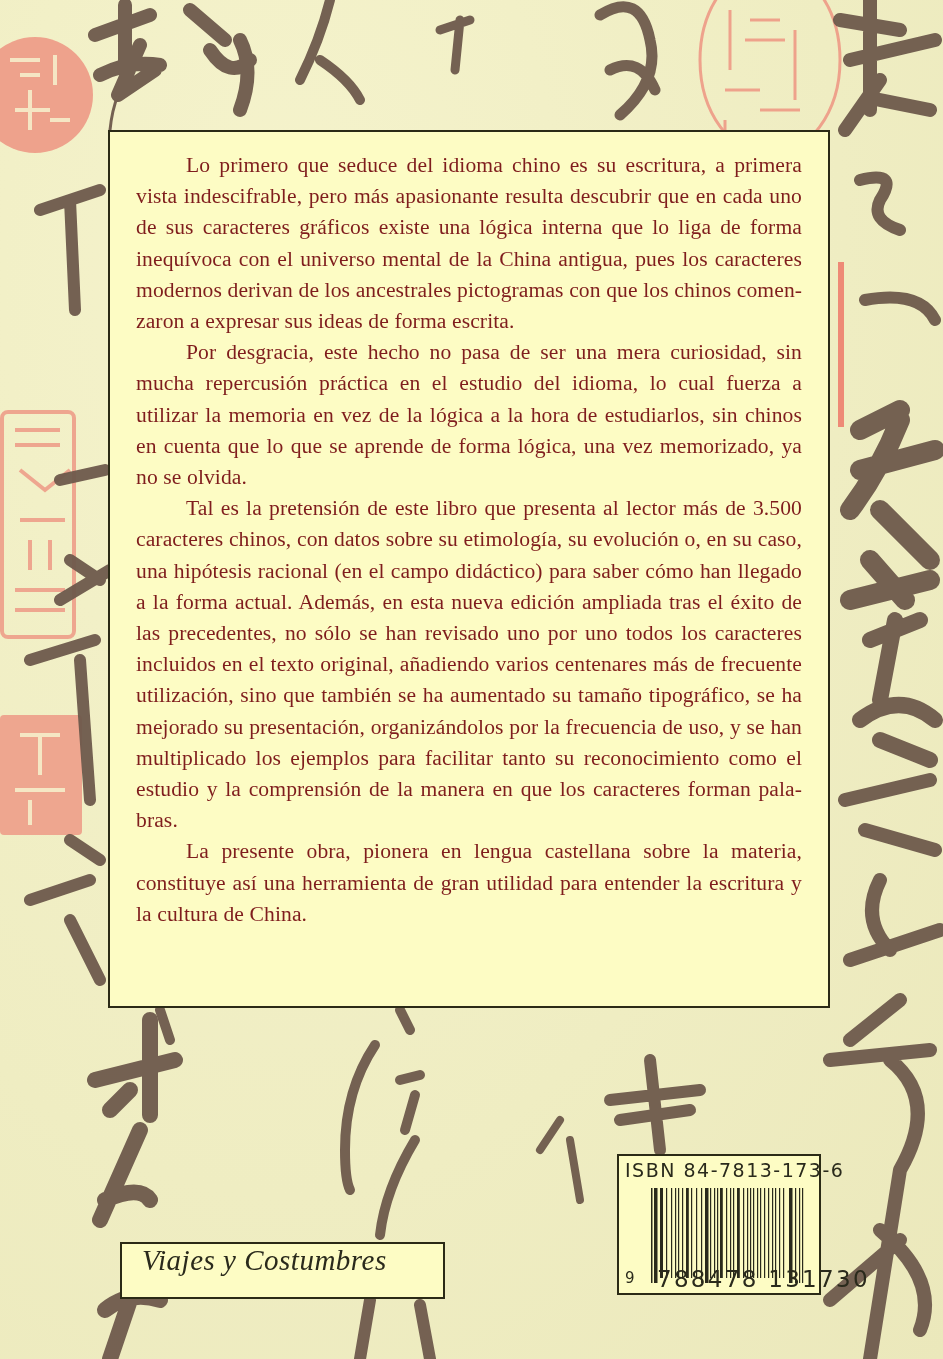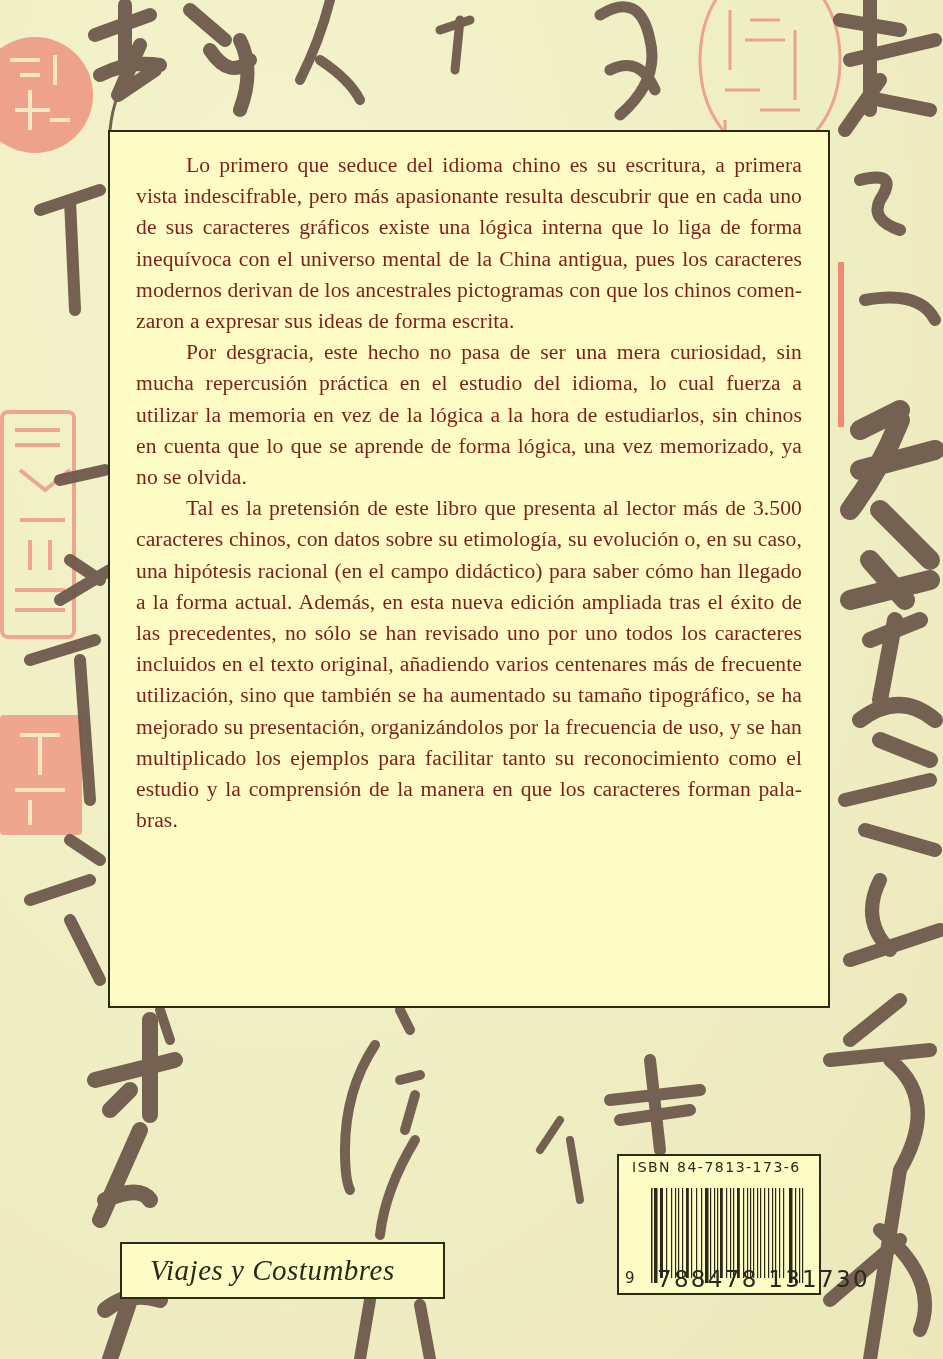--- a/index.html
+++ b/index.html
@@ -19,29 +19,29 @@
       padding: 18px 26px 0 26px;
       color: #7f1d1d;
     }
     .textbox p {
       margin: 0; font-size: 21.6px; line-height: 31.2px; text-align: justify;
       text-indent: 50px; letter-spacing: 0.1px; hyphens: manual;
     }
     .series {
       position: absolute; left: 120px; top: 1242px; width: 325px; height: 57px;
       background: #fdfcc4; border: 2px solid #2b2a16; box-sizing: border-box;
-      display: flex; align-items: center; padding-left: 28px;
+      display: flex; align-items: flex-start; padding-left: 20px;
       font-style: italic; font-size: 29px; color: #2a2a1c; letter-spacing: 0.5px;
     }
     .isbn {
       position: absolute; left: 617px; top: 1154px; width: 204px; height: 141px;
       background: #fdfcc4; border: 2px solid #2b2a16; box-sizing: border-box;
       font-family: "DejaVu Sans", sans-serif; color: #2a2a1c;
     }
-    .isbn .isbn-label { position: absolute; left: 13px; top: 3px; font-size: 14px; letter-spacing: 1.5px; white-space: nowrap; }
+    .isbn .isbn-label { position: absolute; left: 6px; top: 3px; font-size: 19px; letter-spacing: 1.5px; white-space: nowrap; }
     .isbn svg.bars { position: absolute; left: 0; top: 0; }
     .isbn .ean-first { position: absolute; left: 6px; top: 113px; font-size: 15px; }
     .isbn .ean-rest { position: absolute; left: 38px; top: 110px; font-size: 23px; letter-spacing: 2.3px; white-space: nowrap; }
   </style>
 </head>
 <body>
 
 <div class="cover">
 
   <svg class="bg" width="943" height="1359" viewBox="0 0 943 1359">
@@ -102,20 +102,21 @@
       <path d="M330 0 Q320 40 300 80 M320 60 Q350 80 360 100" stroke-width="10"></path>
       <path d="M440 30 L470 20 M460 20 L455 70" stroke-width="9"></path>
       <path d="M160 1010 L170 1040 M400 1010 L410 1030" stroke-width="10"></path>
     </g>
   </svg>
 
   <div class="textbox">
     <p>Lo primero que seduce del idioma chino es su escritura, a primera vista indescifrable, pero más apasionante resulta descubrir que en cada uno de sus caracteres gráficos existe una lógica interna que lo liga de forma inequívoca con el universo mental de la China antigua, pues los caracteres modernos deri­van de los ancestrales pictogramas con que los chinos comen­zaron a expresar sus ideas de forma escrita.</p>
     <p>Por desgracia, este hecho no pasa de ser una mera curio­sidad, sin mucha repercusión práctica en el estudio del idioma, lo cual fuerza a utilizar la memoria en vez de la lógica a la hora de estudiarlos, sin chinos en cuenta que lo que se aprende de for­ma lógica, una vez memorizado, ya no se olvida.</p>
     <p>Tal es la pretensión de este libro que presenta al lector más de 3.500 caracteres chinos, con datos sobre su etimología, su evolución o, en su caso, una hipótesis racional (en el campo didáctico) para saber cómo han llegado a la forma actual. Ade­más, en esta nueva edición ampliada tras el éxito de las prece­dentes, no sólo se han revisado uno por uno todos los caracteres incluidos en el texto original, añadiendo varios centenares más de frecuente utilización, sino que también se ha aumentado su tamaño tipográfico, se ha mejorado su presentación, organizán­dolos por la frecuencia de uso, y se han multiplicado los ejem­plos para facilitar tanto su reconocimiento como el estudio y la comprensión de la manera en que los caracteres forman pala­bras.</p>
+    <p>La presente obra, pionera en lengua castellana sobre la materia, constituye así una herramienta de gran utilidad para entender la escritura y la cultura de China.</p>
   </div>
 
   <div class="isbn">
     <span class="isbn-label">ISBN 84-7813-173-6</span>
     <svg class="bars" width="200" height="137" viewBox="0 0 200 137">
       <g fill="#2a2a1c">
         <rect x="32" y="32" width="1.5" height="95"></rect>
         <rect x="35" y="32" width="3.5" height="95"></rect>
         <rect x="41" y="32" width="3" height="90"></rect>
         <rect x="47" y="32" width="1.2" height="90"></rect>

